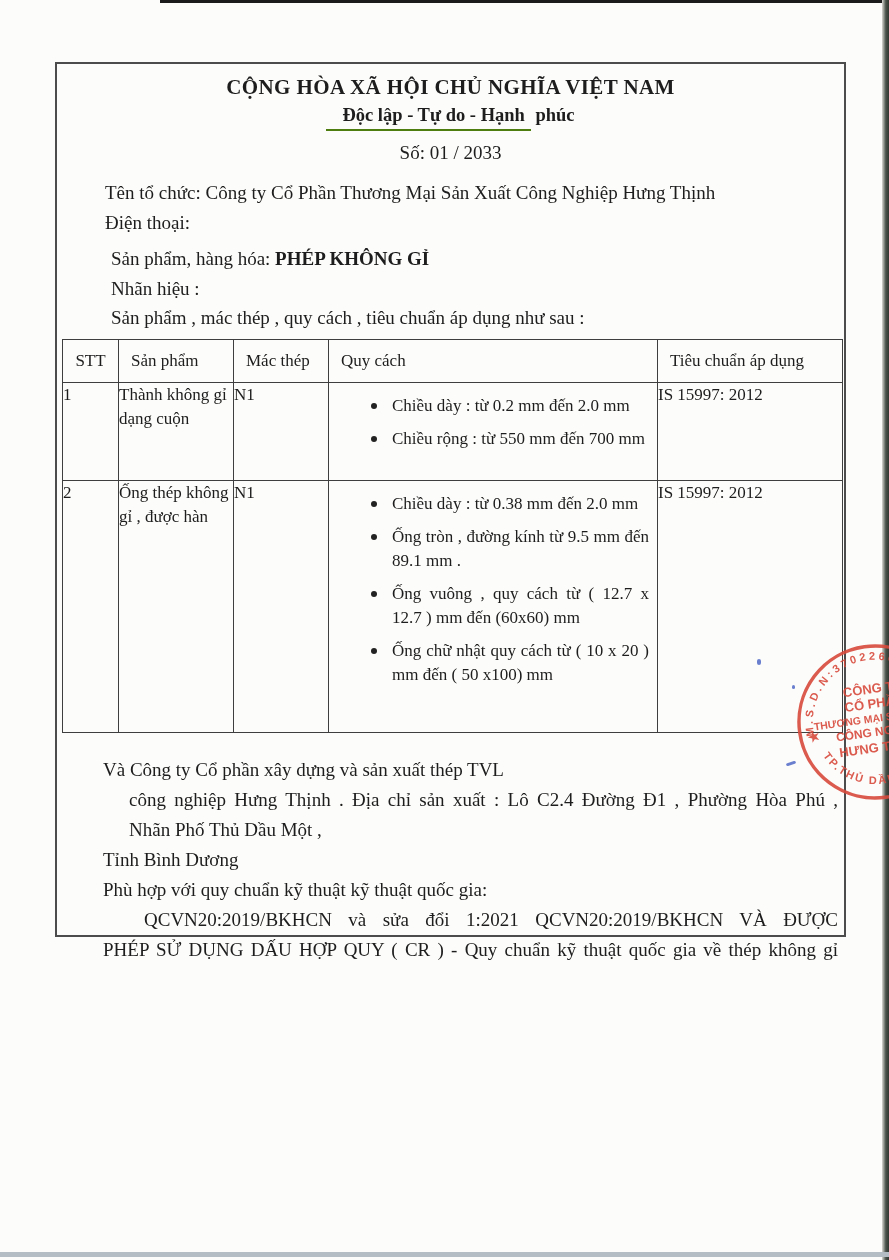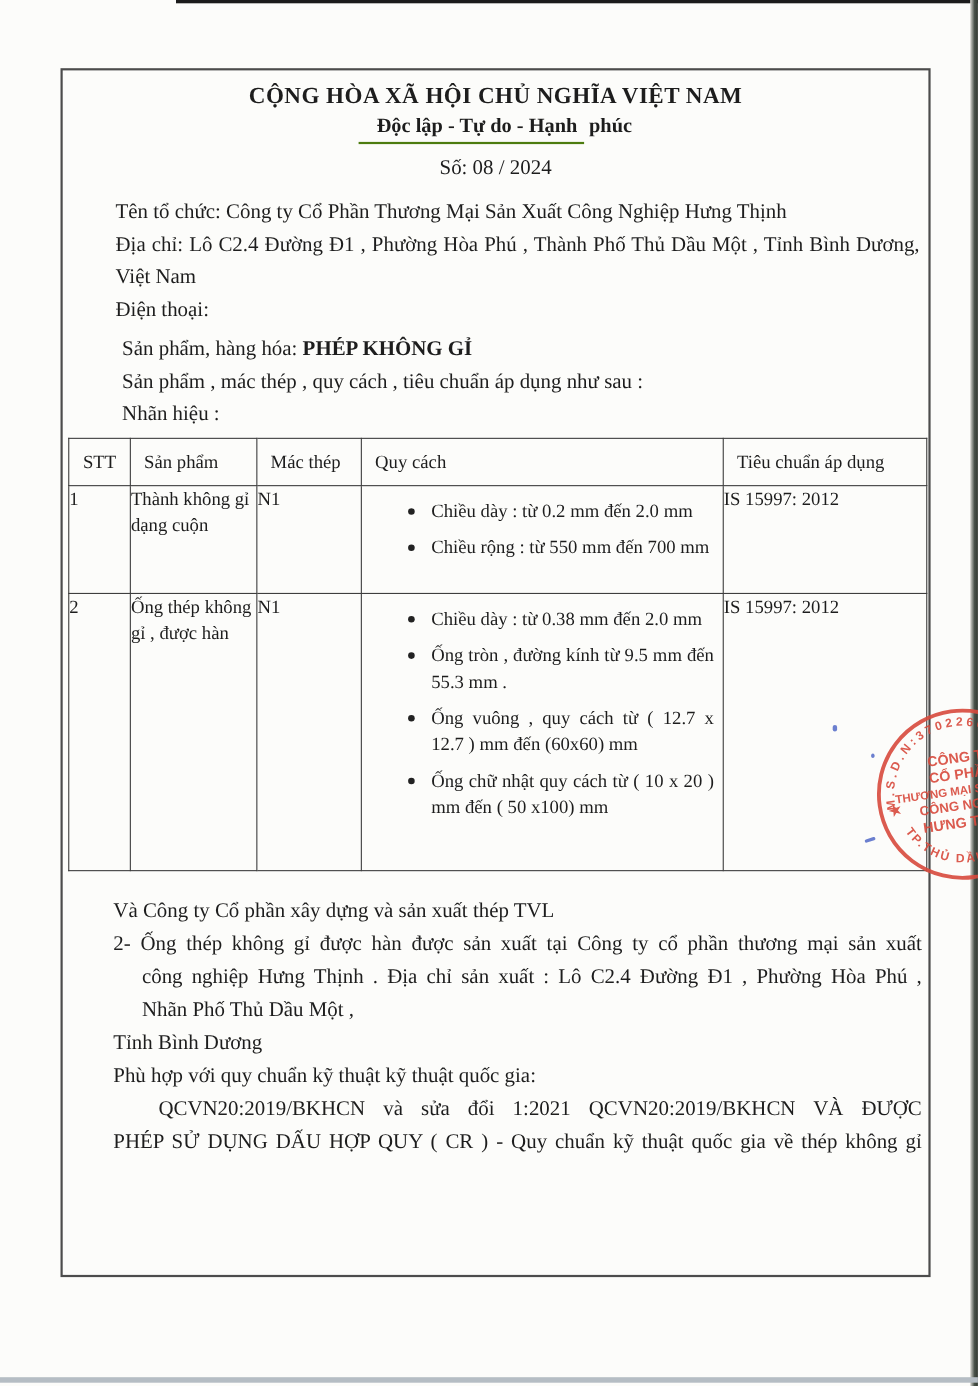--- a/index.html
+++ b/index.html
@@ -4,21 +4,21 @@
 <style>
   html,body{margin:0;padding:0;background:#ffffff;}
   .page{position:relative;width:889px;height:1260px;background:#fcfcfa;overflow:hidden;
         font-family:"Liberation Serif",serif;color:#1d1d1d;}
   
   .scan-top-line{position:absolute;top:0;left:160px;width:729px;height:3px;background:#1b1b1b;}
   .scan-right-strip{position:absolute;top:0;right:0;width:7px;height:1260px;
         background:linear-gradient(to right,#d8d8d2,#49524a 55%,#313830);}
   .scan-bottom-strip{position:absolute;left:0;bottom:3px;width:889px;height:5px;background:#b5bdc4;}
   
-  .frame{position:absolute;left:55px;top:62px;width:791px;height:1099px;box-sizing:border-box;
+  .frame{position:absolute;left:55px;top:62px;width:791px;height:875px;box-sizing:border-box;
         border:2px solid #4c4c4c;}
   .center{text-align:center;}
   .nat-title{margin:10px 4px 0 4px;font-size:21px;font-weight:bold;letter-spacing:.4px;line-height:26px;}
   .motto{margin-top:4px;font-size:18.5px;font-weight:bold;line-height:22px;}
   .motto .ul{display:inline-block;border-bottom:2px solid #4d7c0f;padding:0 6px 3px 16px;}
   .doc-title{margin-top:22px;font-size:24px;font-weight:bold;letter-spacing:1.2px;line-height:30px;}
   .doc-no{margin-top:10px;font-size:19px;line-height:24px;}
   
   .info{margin:13px 8px 0 48px;font-size:19px;line-height:29.5px;}
   .info p{margin:0;text-align:justify;}
@@ -68,29 +68,28 @@
   <div class="scan-right-strip"></div>
   <div class="scan-bottom-strip"></div>
 
   <div class="frame">
 
     <div class="center nat-title">CỘNG HÒA XÃ HỘI CHỦ NGHĨA VIỆT NAM</div>
 
     <div class="center motto"><span class="ul">Độc lập - Tự do - Hạnh</span><span> phúc</span></div>
 
 
-    <div class="center doc-no">Số: 08 / 2024</div>
+    <div class="center doc-no">Số: 01 / 2033</div>
 
     <div class="info">
       <p>Tên tổ chức: Công ty Cổ Phần Thương Mại Sản Xuất Công Nghiệp Hưng Thịnh</p>
-      <p>Địa chỉ: Lô C2.4 Đường Đ1 , Phường Hòa Phú , Thành Phố Thủ Dầu Một , Tỉnh Bình Dương, Việt Nam</p>
       <p>Điện thoại:</p>
       <p class="gap-top ind6"><span>Sản phẩm, hàng hóa: </span><span class="bold">PHÉP KHÔNG GỈ</span></p>
+      <p class="ind6">Nhãn hiệu :</p>
       <p class="ind6">Sản phẩm , mác thép , quy cách , tiêu chuẩn áp dụng như sau :</p>
-      <p class="ind6">Nhãn hiệu :</p>
     </div>
 
     <table class="spec">
       <colgroup>
           <col class="w0">
           <col class="w1">
           <col class="w2">
           <col class="w3">
           <col class="w4">
         </colgroup>
@@ -116,33 +115,32 @@
           </td>
           <td class="c-tc">IS 15997: 2012</td>
         </tr>
         <tr class="r2">
           <td class="c-stt">2</td>
           <td class="c-sp">Ống thép không gỉ , được hàn</td>
           <td class="c-mt">N1</td>
           <td class="c-qc">
             <ul>
               <li>Chiều dày : từ 0.38 mm đến 2.0 mm</li>
-              <li>Ống tròn , đường kính từ 9.5 mm đến 55.3 mm .</li>
+              <li>Ống tròn , đường kính từ 9.5 mm đến 89.1 mm .</li>
               <li>Ống vuông , quy cách từ ( 12.7 x 12.7 ) mm đến (60x60) mm</li>
               <li>Ống chữ nhật quy cách từ ( 10 x 20 ) mm đến ( 50 x100) mm</li>
             </ul>
           </td>
           <td class="c-tc">IS 15997: 2012</td>
         </tr>
       </tbody>
     </table>
 
     <div class="notes">
       <div>Và Công ty Cổ phần xây dựng và sản xuất thép TVL</div>
-      <div class="jl">2-  Ống thép không gỉ được hàn được sản xuất tại Công ty cổ phần thương mại sản xuất</div>
       <div class="jl cont">công nghiệp Hưng Thịnh . Địa chỉ sản xuất : Lô C2.4 Đường Đ1 , Phường Hòa Phú ,</div>
       <div class="cont">Nhãn Phố Thủ Dầu Một ,</div>
       <div>Tỉnh Bình Dương</div>
       <div>Phù hợp với quy chuẩn kỹ thuật kỹ thuật quốc gia:</div>
       <div class="final">
         <div class="jl l1">QCVN20:2019/BKHCN và sửa đổi 1:2021 QCVN20:2019/BKHCN VÀ ĐƯỢC</div>
         <div class="jl">PHÉP SỬ DỤNG DẤU HỢP QUY ( CR ) -  Quy chuẩn kỹ thuật quốc gia về thép không gỉ</div>
       </div>
     </div>
 

